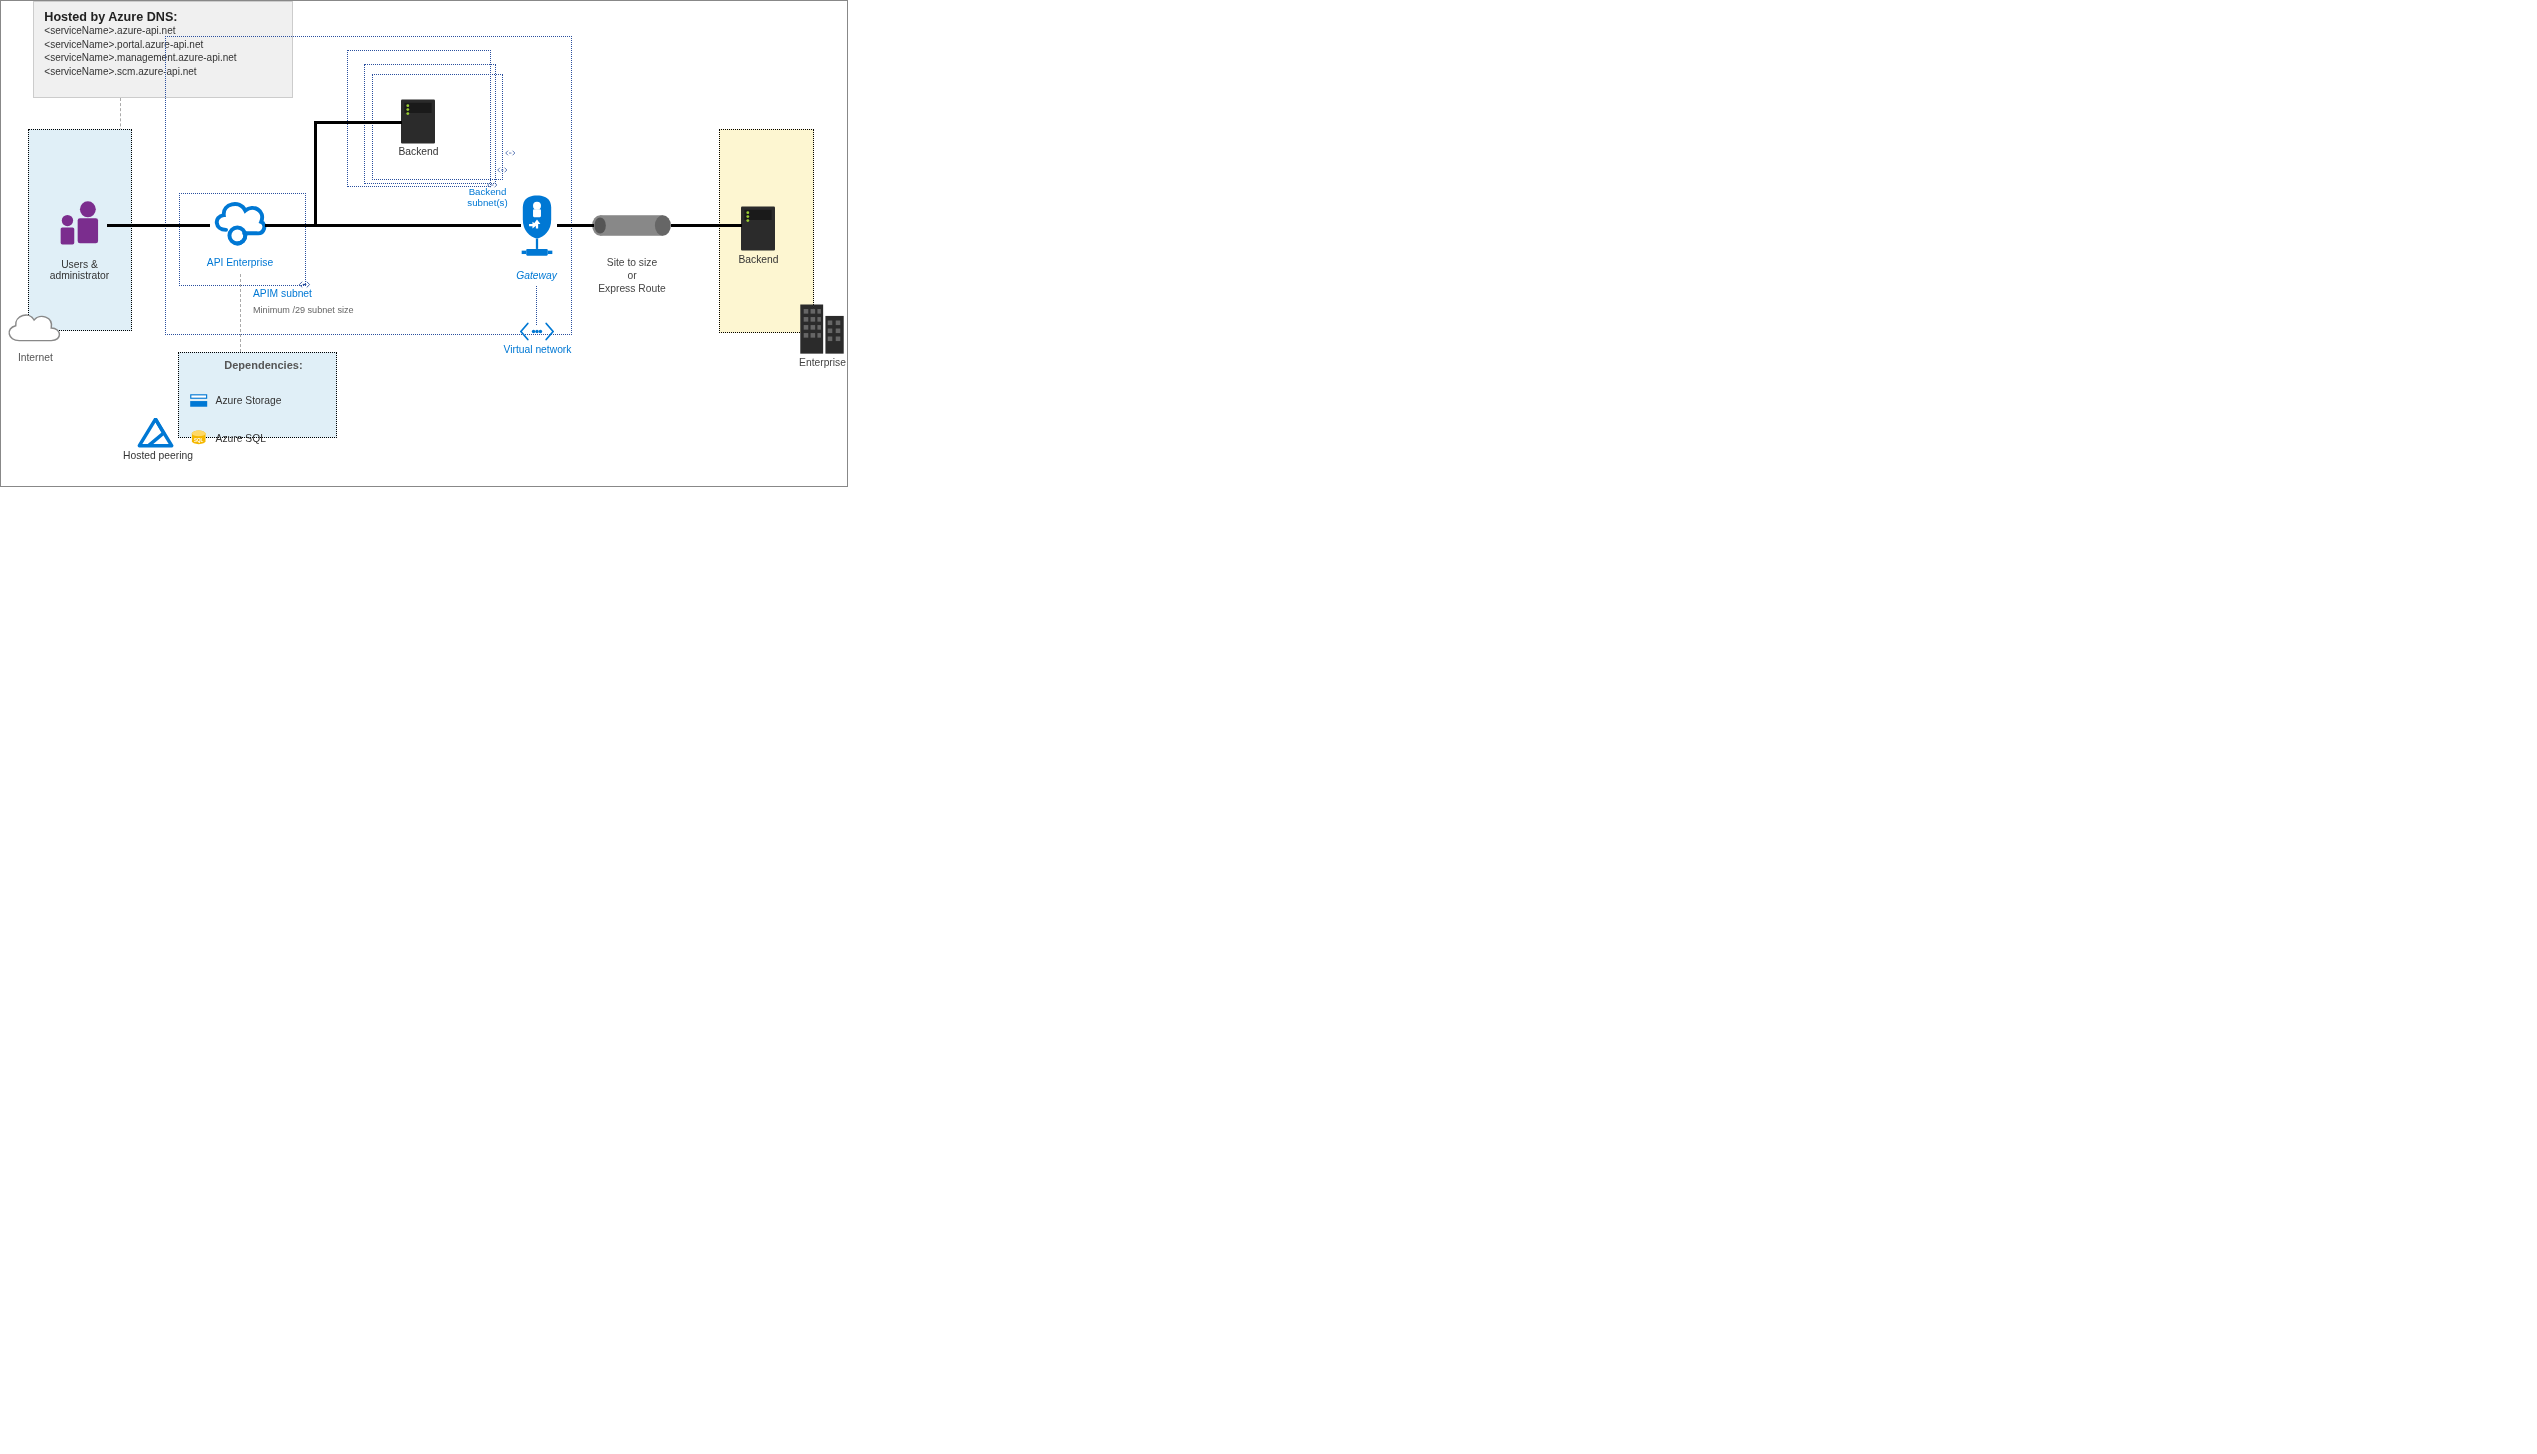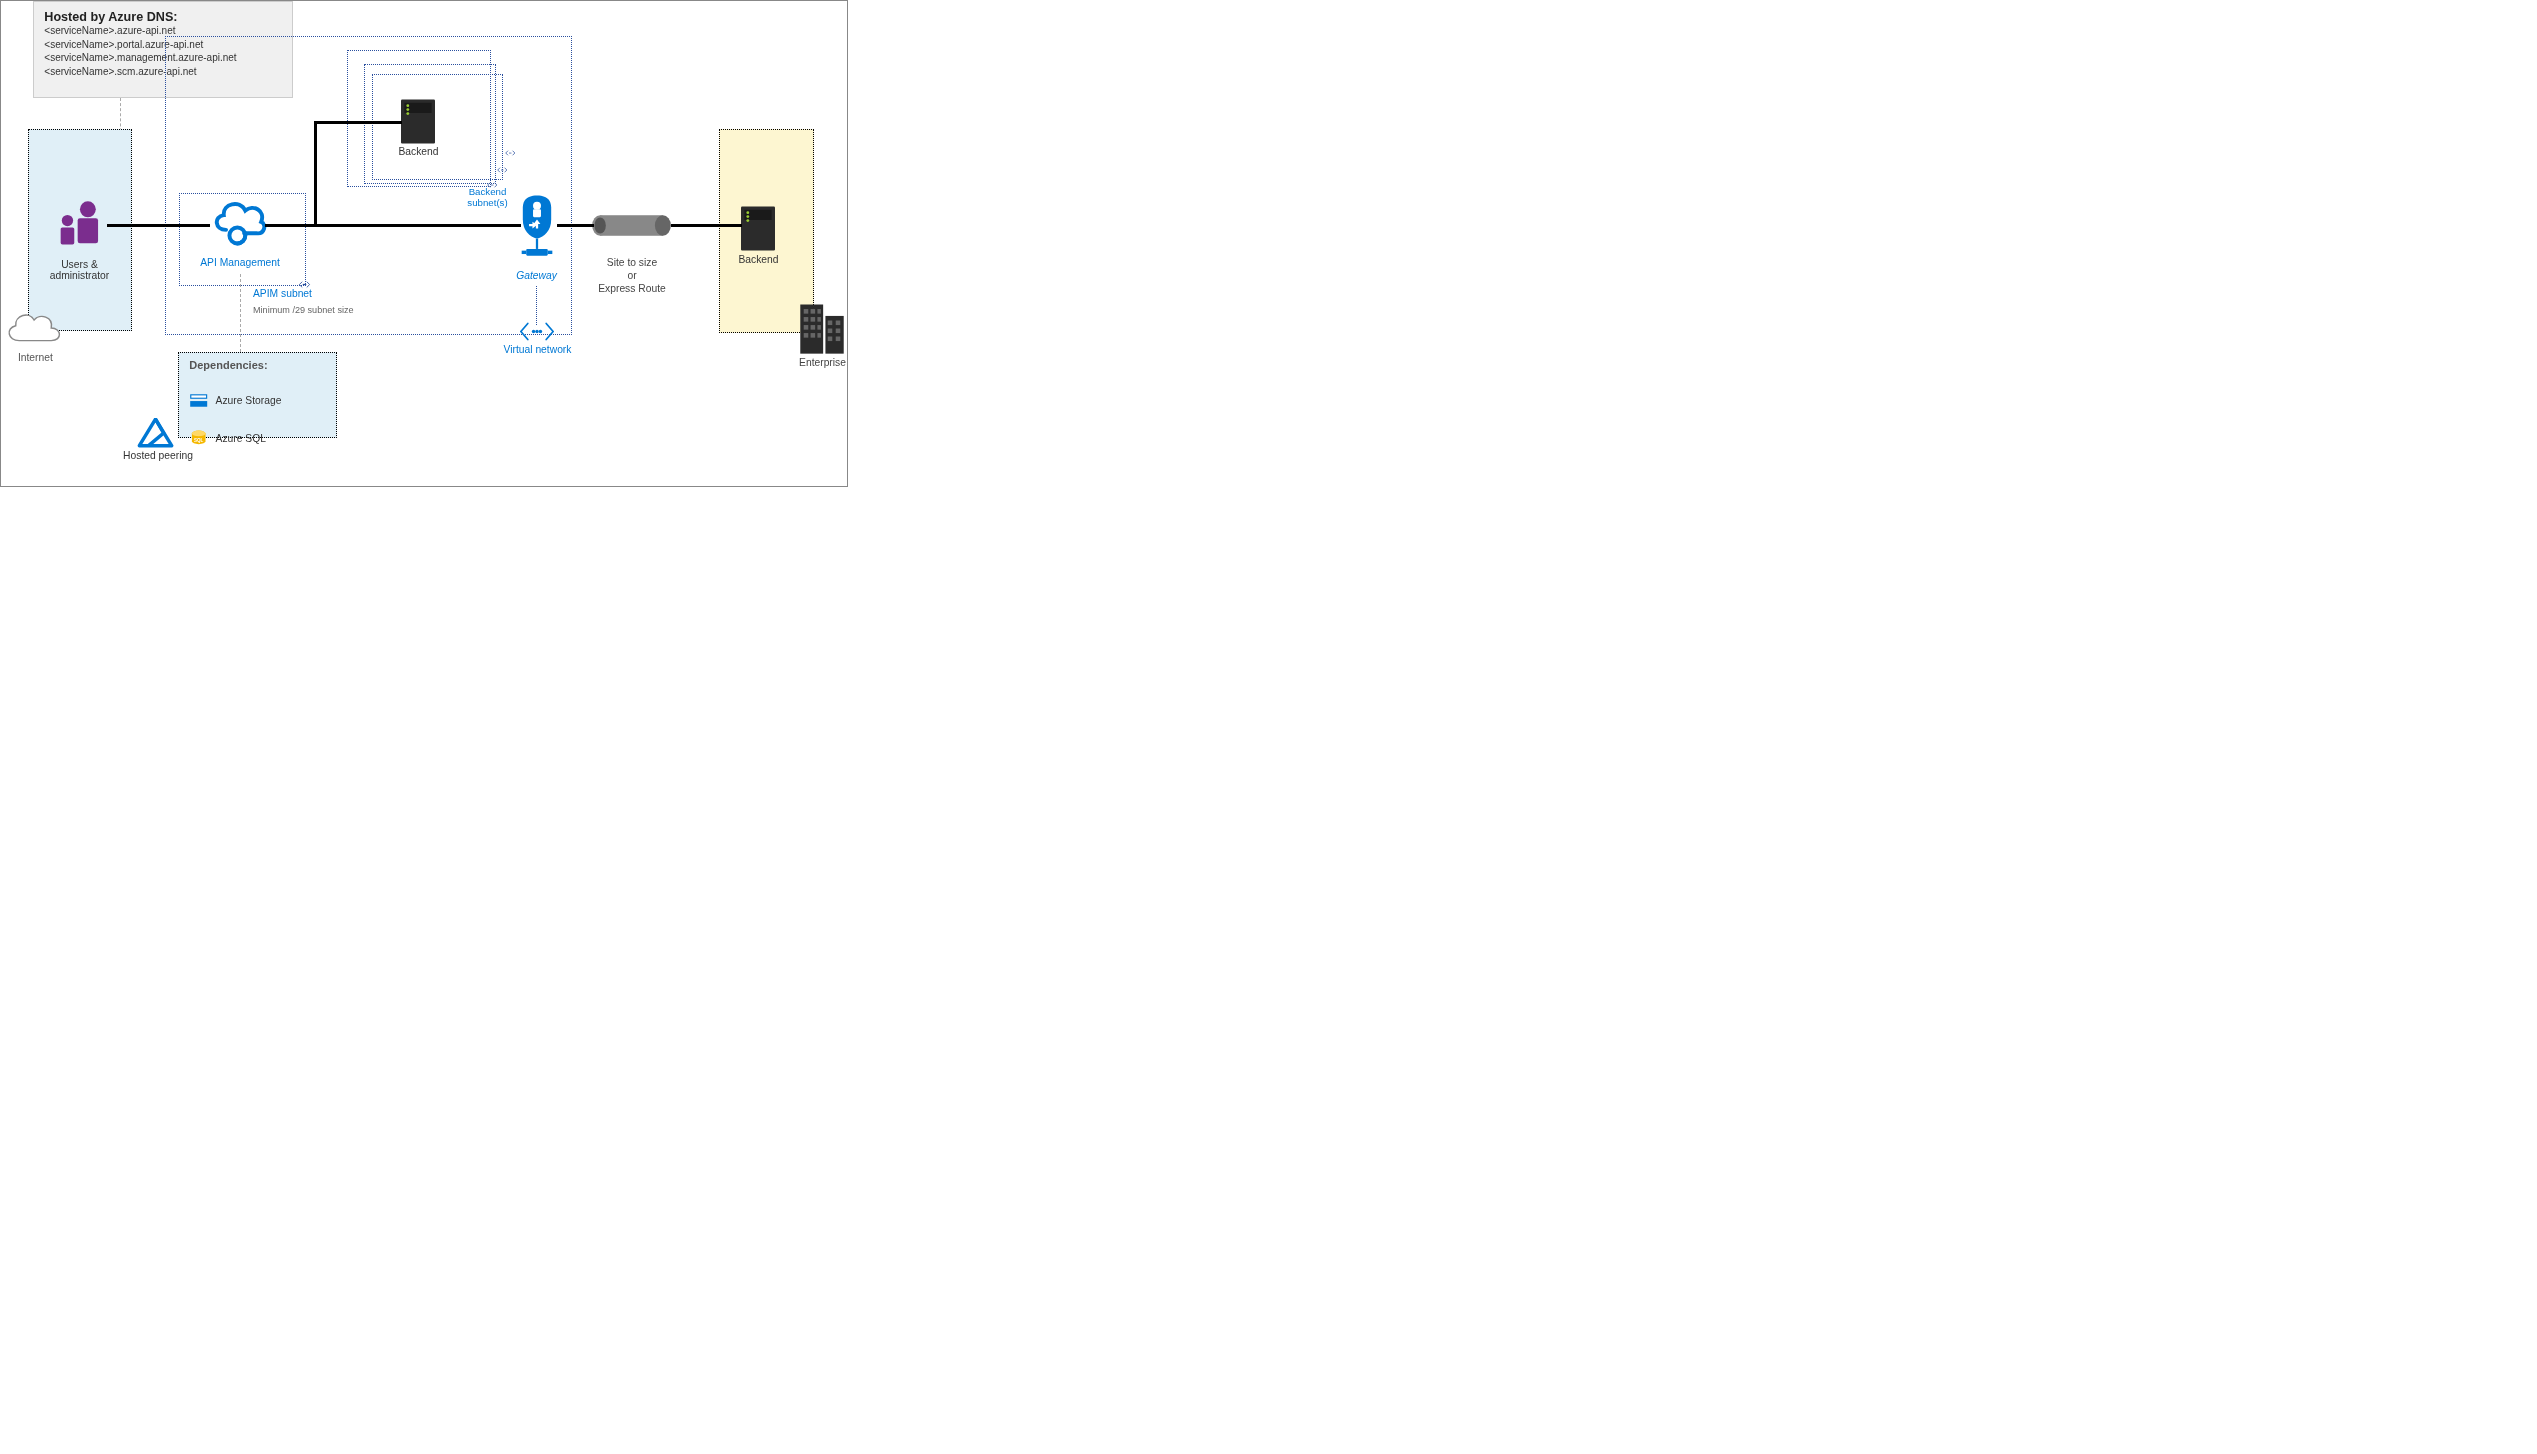--- a/index.html
+++ b/index.html
@@ -55,21 +55,21 @@
   
   .ent-box { left:718px; top:128px; width:93px; height:202px; background:var(--light-yellow-bg); }
   .server-ent { left:740px; top:205px; width:34px; height:45px; }
   .building-icon { left:797px; top:292px; width:48px; height:63px; }
 
   
   .pipe-icon { left:590px; top:213px; width:81px; height:23px; }
 
   
   .deps-box { left:177px; top:351px; width:159px; height:86px; background:var(--light-blue-bg); box-sizing:border-box; padding:5.7px 10.3px; }
-  .deps-title { font-weight:700; color:#555; font-size:11px; }
+  .deps-title { font-weight:700; color:#555; font-size:11px;margin-left:35px; }
   .dep-row { display:flex; align-items:center; gap:6.9px; margin-top:21px; font-size:10.3px; color:#333; }
   .dep-ic { width:19.4px; height:17px; }
 
   
   .peering-icon { left:136px; top:417px; width:37px; height:30px; }
 
   
   .line { position:absolute; background:#000; }
   .line-h { height:2.9px; }
   .line-v { width:2.9px; }
@@ -122,21 +122,21 @@
   <svg class="abs cloud-icon" viewBox="0 0 110 80">
     <path d="M30 62 C10 62 6 40 24 36 C22 18 48 10 56 26 C66 14 90 20 86 40 C104 40 106 62 86 62 Z" fill="#fff" stroke="#888" stroke-width="2.5"></path>
   </svg>
   <div class="abs label" style="left:11.4px; top:351px; width:46px; color:#555;">Internet</div>
 
   <svg class="abs apim-icon" viewBox="0 0 100 90">
     <path d="M28 58 C8 58 6 34 24 32 C22 12 52 4 62 24 C76 12 98 24 90 44 C100 48 96 66 82 64 L60 64" fill="none" stroke="var(--azure-blue)" stroke-width="7" stroke-linecap="round"></path>
     <circle cx="48" cy="68" r="14" fill="none" stroke="var(--azure-blue)" stroke-width="7"></circle>
     <path d="M48 82 A14 14 0 0 0 62 68" fill="none" stroke="var(--azure-blue)" stroke-width="7" stroke-linecap="round"></path>
   </svg>
-  <div class="abs label label-blue" style="left:182px; top:256px; width:114px;">API Management</div>
+  <div class="abs label label-blue" style="left:182px; top:256px; width:114px;">API Enterprise</div>
 
   <div class="abs label label-blue" style="left:252px; top:287px; width:80px; text-align:left;">APIM subnet</div>
   <div class="abs" style="left:252px; top:304px; width:126px; font-size:9.1px; color:#666;">Minimum /29 subnet size</div>
 
   <svg class="abs" style="left:296px; top:279px;" width="15" height="9.1" viewBox="0 0 26 16">
     <path d="M4 8 L9 3 M4 8 L9 13 M22 8 L17 3 M22 8 L17 13" stroke="#2a4f9e" stroke-width="1.5" fill="none"></path>
     <circle cx="11" cy="8" r="1.3" fill="#2a4f9e"></circle>
       <circle cx="13" cy="8" r="1.3" fill="#2a4f9e"></circle>
       <circle cx="15" cy="8" r="1.3" fill="#2a4f9e"></circle>
   </svg>

